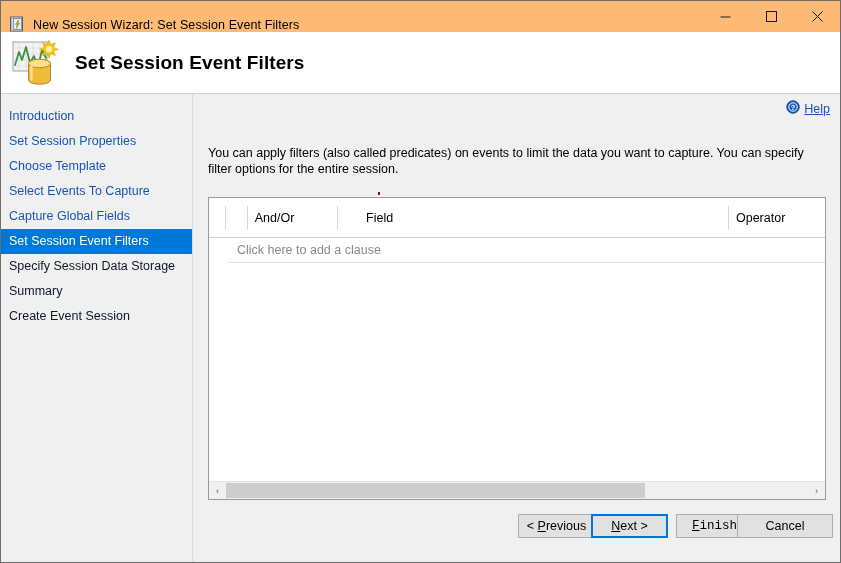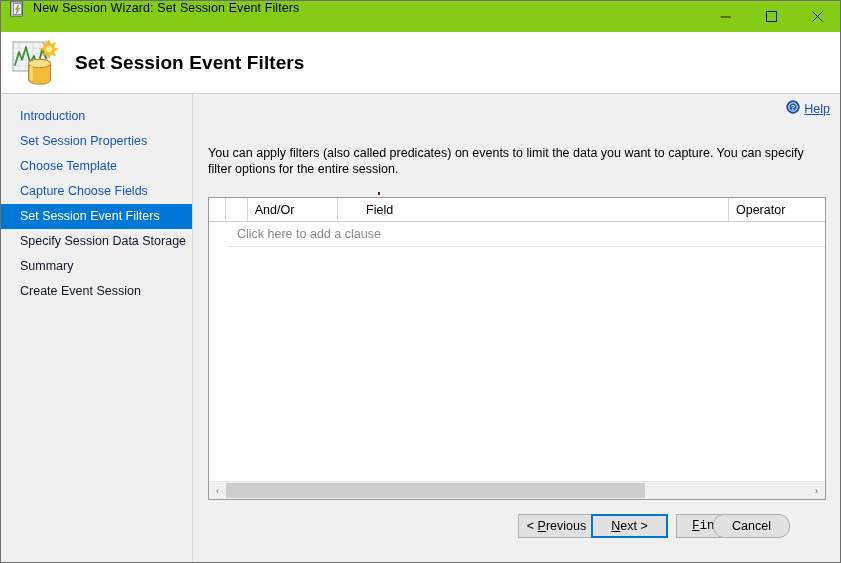--- a/index.html
+++ b/index.html
@@ -25,23 +25,23 @@
     border: 1px solid #6e6e6e;
     background: #ffffff;
   }
 
   
   #titlebar {
     position: absolute;
     left: 0; top: 0;
     width: 839px;
     height: 31px;
-    background: #84cc16;
-    display: flex;
-    align-items: flex-start;
+    background: #fdba74;
+    display: flex;
+    align-items: flex-end;
   }
   #titlebar-icon {
     width: 16px;
     height: 16px;
     margin-left: 8px;
     margin-right: 8px;
     flex: 0 0 auto;
     position: relative;
   }
   #titlebar-text {
@@ -109,21 +109,21 @@
     width: 192px;
     height: 468px;
     background: #f0f0f0;
     border-right: 1px solid #d9d9d9;
     padding-top: 10px;
     box-sizing: border-box;
   }
   .nav-item {
     height: 25px;
     line-height: 25px;
-    padding-left: 19px;
+    padding-left: 8px;
     font-size: 12.5px;
     white-space: nowrap;
     box-sizing: border-box;
   }
   .nav-item.link   { color: #1a54b8; }
   .nav-item.active { background: #0078d7; color: #ffffff; width: 191px; }
   .nav-item.disabled { color: #0f172a; }
 
   
   #content {
@@ -170,25 +170,26 @@
   #grid-caret {
     position: absolute;
     left: 184px;
     top: 98px;
     width: 2px;
     height: 3px;
     background: #6a1b2b;
   }
   #grid-header {
     position: relative;
-    height: 24px;
+    height: 40px;
     background: #ffffff;
     border-bottom: 1px solid #cfcfcf;
     display: flex;
     box-sizing: border-box;
+    align-items: center;
   }
   .gh {
     position: relative;
     height: 24px;
     line-height: 24px;
     font-size: 12.5px;
     color: #000000;
     box-sizing: border-box;
     border-right: 1px solid #d6d6d6;
     padding-left: 7px;
@@ -280,21 +281,21 @@
     white-space: nowrap;
   }
   .btn.default {
     border: 2px solid #0078d7;
     background: #e1e1e1;
     line-height: 20px;
   }
   #btn-previous { left: 509px; width: 77px; margin-left: 8px; }
   #btn-next     { left: 590px; width: 77px; }
   #btn-finish   { left: 675px; width: 77px; font-family: Liberation Mono, monospace; }
-  #btn-cancel   { left: 712px; width: 77px; border-radius: 11px; }
+  #btn-cancel   { left: 736px; width: 96px; }
   .ul { text-decoration: underline; }
 </style>
 </head>
 <body>
 
 <div id="window">
 
   <div id="titlebar">
     <span id="titlebar-icon">
       <svg width="16" height="16" viewBox="0 0 16 16" aria-hidden="true">
@@ -364,21 +365,22 @@
     </span>
     <span id="header-title">Set Session Event Filters</span>
   </div>
 
   <div id="body">
 
     <nav id="sidebar">
       <div class="nav-item link">Introduction</div>
       <div class="nav-item link">Set Session Properties</div>
       <div class="nav-item link">Choose Template</div>
-      <div class="nav-item link">Capture Choose Fields</div>
+      <div class="nav-item link">Select Events To Capture</div>
+      <div class="nav-item link">Capture Global Fields</div>
       <div class="nav-item active">Set Session Event Filters</div>
       <div class="nav-item disabled">Specify Session Data Storage</div>
       <div class="nav-item disabled">Summary</div>
       <div class="nav-item disabled">Create Event Session</div>
     </nav>
 
     <section id="content">
 
       <a id="help-link" href="#">
         <span>

